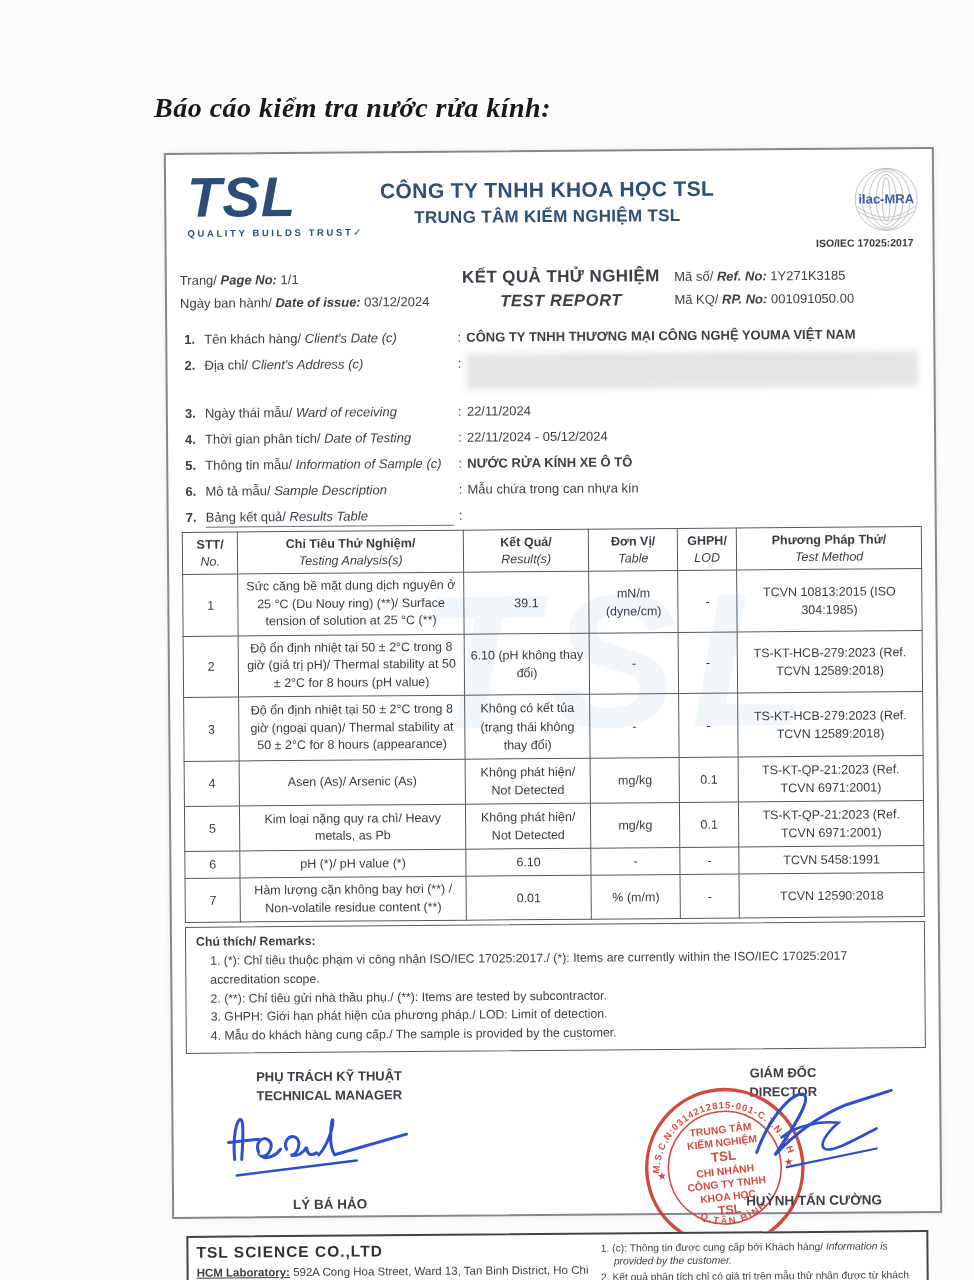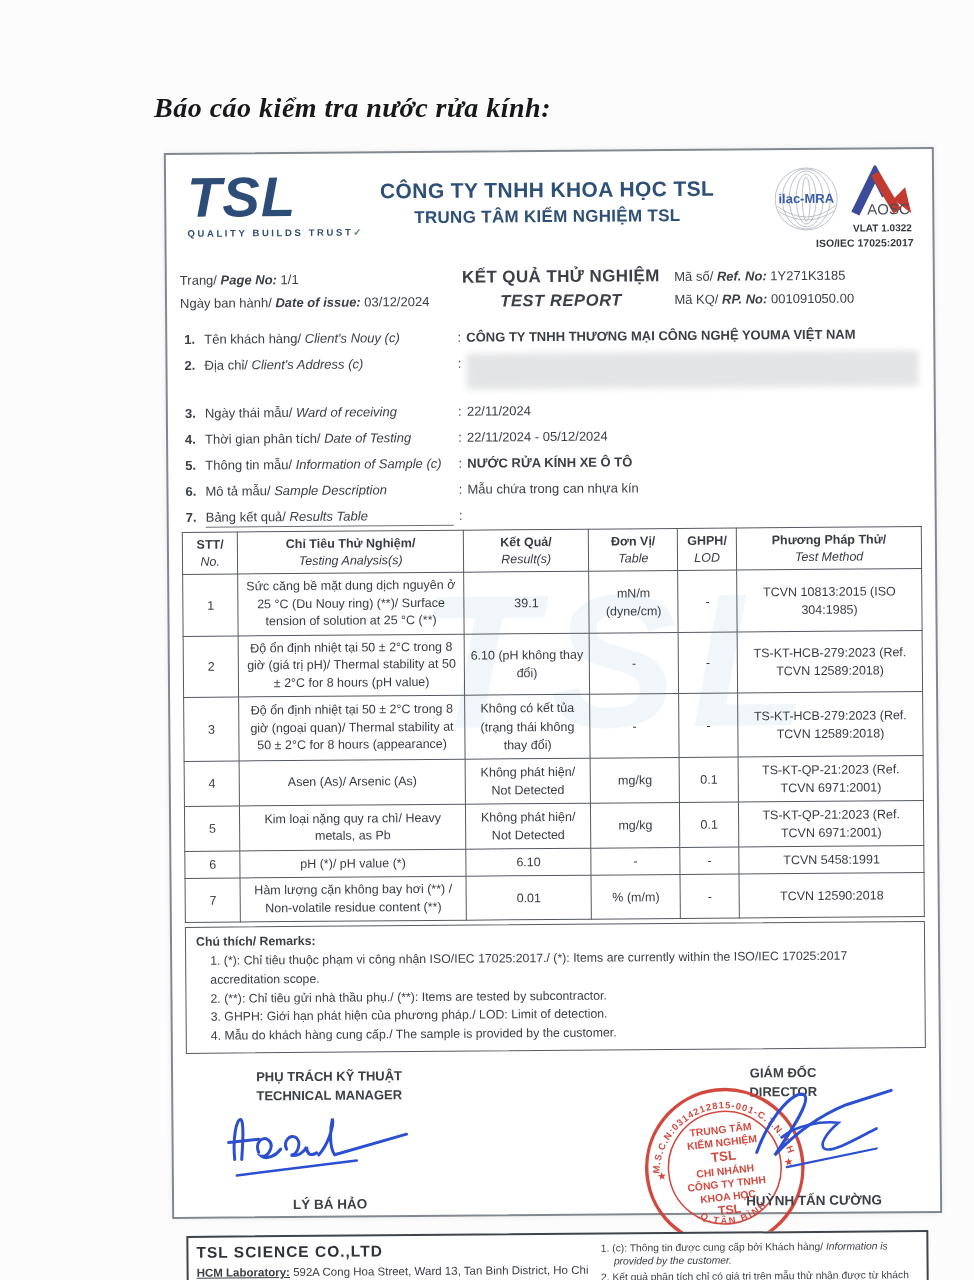--- a/index.html
+++ b/index.html
@@ -148,29 +148,20 @@
           <ellipse cx="33" cy="33" rx="24" ry="30"></ellipse>
           <ellipse cx="33" cy="33" rx="17" ry="28"></ellipse>
           <ellipse cx="33" cy="33" rx="10" ry="25"></ellipse>
           <ellipse cx="33" cy="33" rx="4" ry="22"></ellipse>
           <path d="M5,45 q28,18 56,0"></path>
           <path d="M4,40 q29,22 58,0"></path>
         </g>
         <text x="33" y="37" text-anchor="middle" font-size="13" font-weight="bold" fill="#3a5fa8" font-family="Liberation Sans, sans-serif">ilac-MRA</text>
       </svg>
 
-      <div class="aosc-col">
-        <svg width="74" height="52" viewBox="0 0 74 52">
-          <path d="M10,48 L30,8 L41,30" stroke="#3b4a99" stroke-width="9" fill="none" stroke-linejoin="miter"></path>
-          <path d="M30,8 L52,46" stroke="#c33a31" stroke-width="9" fill="none"></path>
-          <path d="M48,34 L60,22 L66,48 Z" fill="#c33a31"></path>
-          <text x="22" y="49" font-size="15" fill="#4a4f55" font-family="Liberation Sans, sans-serif">AOSC</text>
-        </svg>
-        <div class="accr-vlat">VLAT 1.0322</div>
-      </div>
     </div>
   </div>
   <div class="accr-iso" style="text-align:right; padding-right:6px;">ISO/IEC 17025:2017</div>
 
   <div class="meta">
     <div class="meta-left">
       <div><span>Trang/</span> <span class="en">Page No:</span> <span>1/1</span></div>
       <div><span>Ngày ban hành/</span> <span class="en">Date of issue:</span> <span>03/12/2024</span></div>
     </div>
     <div class="meta-center">
@@ -179,21 +170,21 @@
     </div>
     <div class="meta-right">
       <div><span>Mã số/</span> <span class="en">Ref. No:</span> <span>1Y271K3185</span></div>
       <div><span>Mã KQ/</span> <span class="en">RP. No:</span> <span>001091050.00</span></div>
     </div>
   </div>
 
   <div class="info">
     <div class="info-row">
       <div class="info-num">1.</div>
-      <div class="info-label"><span class="lbl-vn">Tên khách hàng/</span> <span class="lbl-en">Client's Nouy (c)</span></div>
+      <div class="info-label"><span class="lbl-vn">Tên khách hàng/</span> <span class="lbl-en">Client's Date (c)</span></div>
       <div class="info-colon">:</div>
       <div class="info-value val-bold">CÔNG TY TNHH THƯƠNG MẠI CÔNG NGHỆ YOUMA VIỆT NAM</div>
     </div>
     <div class="info-row" style="margin-bottom:14px;">
       <div class="info-num">2.</div>
       <div class="info-label"><span class="lbl-vn">Địa chỉ/</span> <span class="lbl-en">Client's Address (c)</span></div>
       <div class="info-colon">:</div>
       <div class="info-value">
           <div class="redacted"></div>
         </div>

